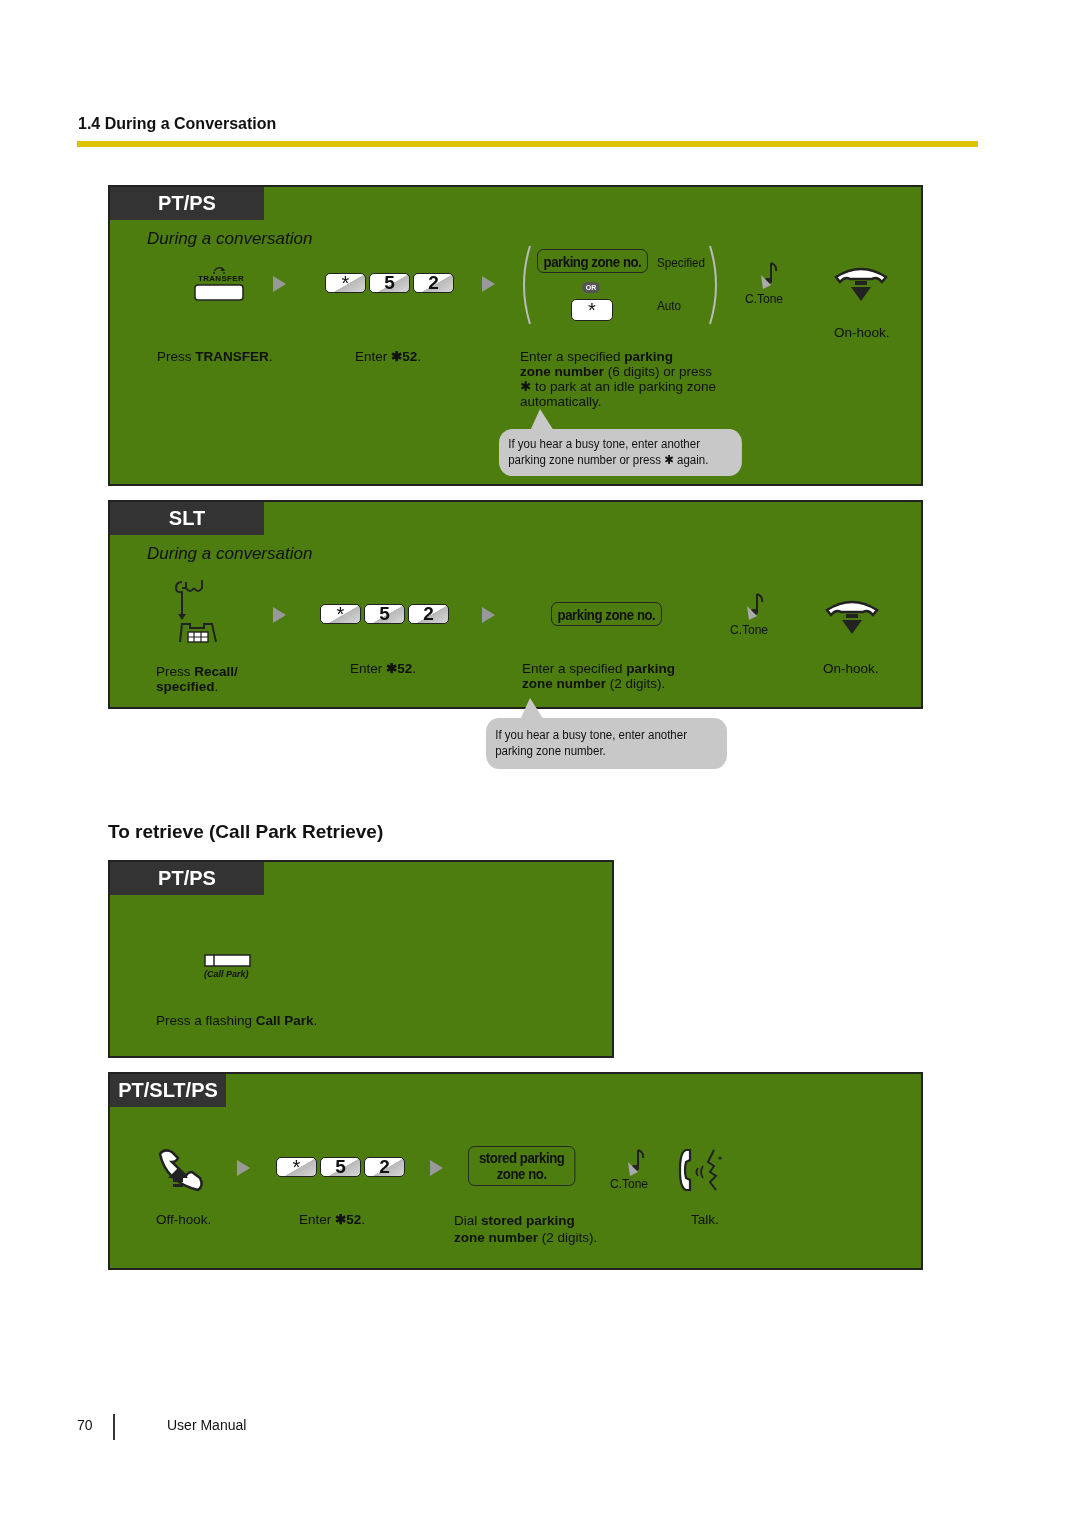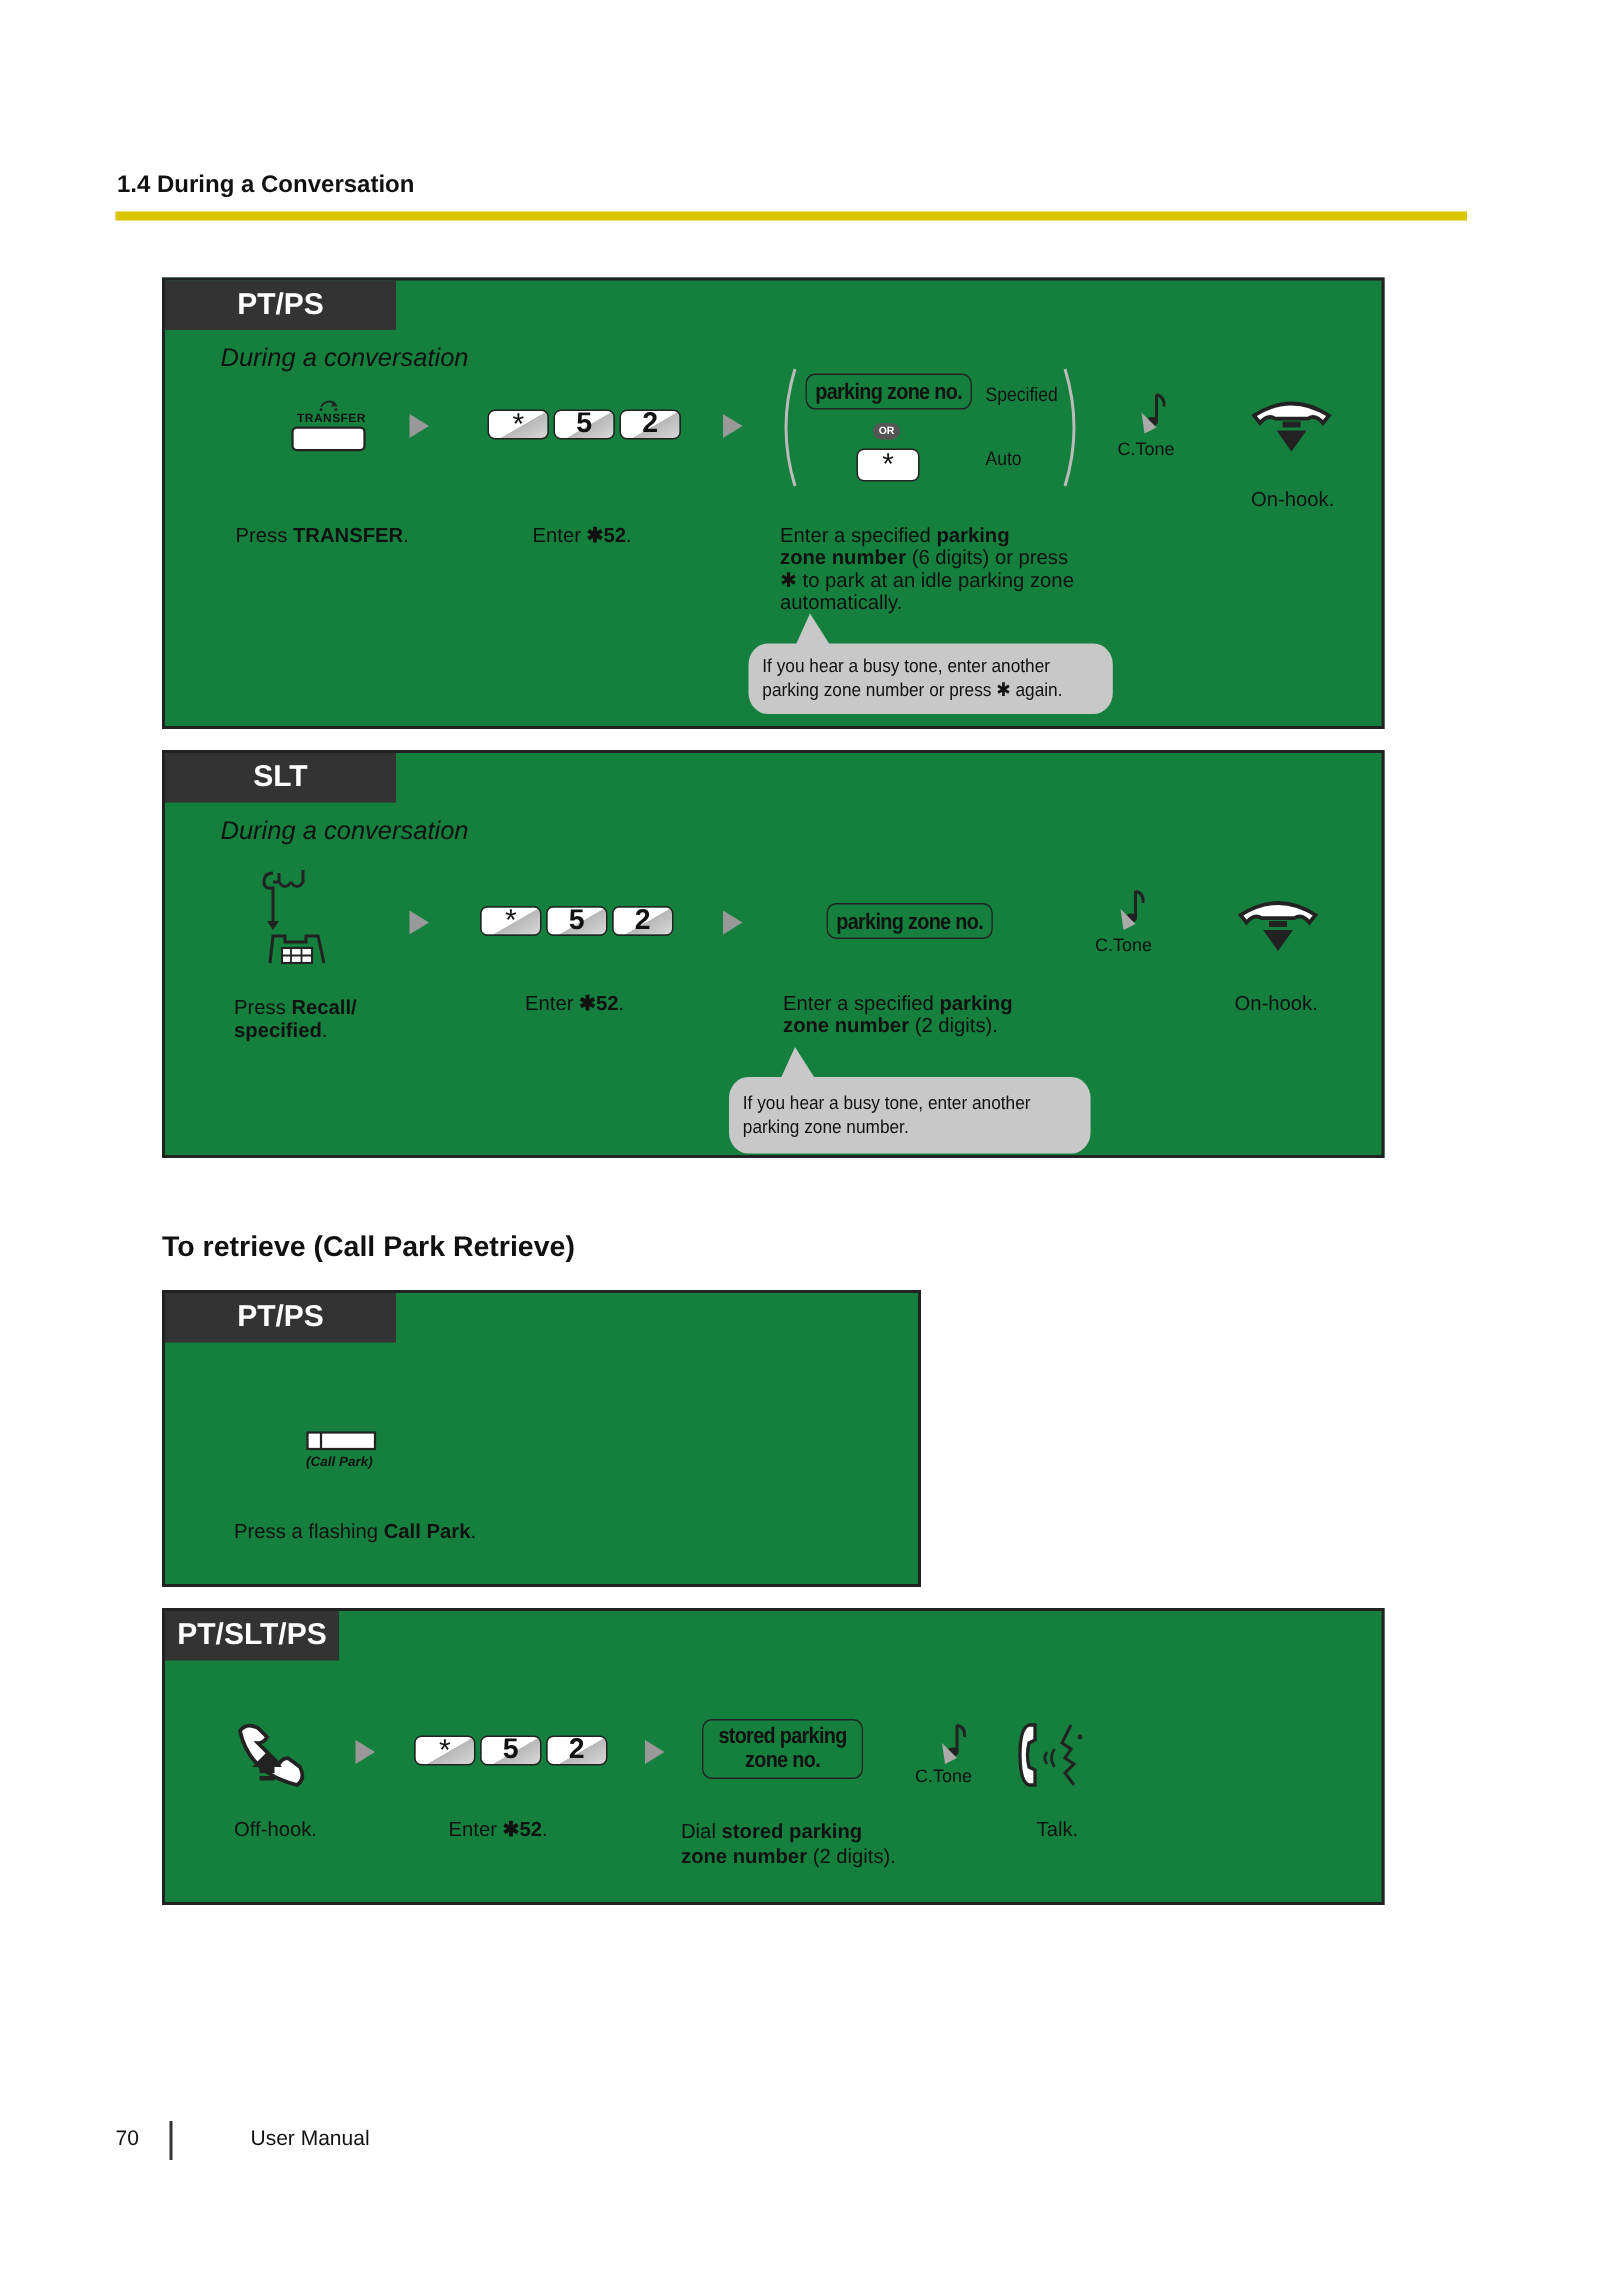--- a/index.html
+++ b/index.html
@@ -1,20 +1,20 @@
 <!DOCTYPE html>
 <html><head>
 <meta charset="utf-8">
 <style>
   html, body { margin: 0; padding: 0; background: #ffffff; }
   body { width: 1080px; height: 1528px; position: relative; font-family: "Liberation Sans", sans-serif; color: #111; overflow: hidden; }
   .abs { position: absolute; }
   .section-title { left: 78px; top: 115px; font-size: 16px; font-weight: bold; }
   .yellow-rule { left: 77px; top: 141px; width: 901px; height: 6px; background: #dcc400; }
-  .panel { position: absolute; border: 2px solid #222; background: #15803d; box-sizing: border-box; }
+  .panel { position: absolute; border: 2px solid #222; background: #4d7c0f; box-sizing: border-box; }
   .tab { position: absolute; left: 0; top: 0; height: 33px; background: #333; color: #fff; font-weight: bold; font-size: 20px; display: flex; align-items: center; justify-content: center; }
   .italic-cap { position: absolute; font-style: italic; font-size: 17px; }
   .cap { position: absolute; font-size: 13.5px; line-height: 15px; }
   .cap b { font-weight: bold; }
   .arrow { position: absolute; width: 0; height: 0; border-top: 8px solid transparent; border-bottom: 8px solid transparent; border-left: 13px solid #999; }
   .keyrow { position: absolute; display: flex; gap: 3px; }
   .key { width: 41px; height: 20px; border: 1.5px solid #222; border-radius: 5px; box-sizing: border-box; display: flex; align-items: center; justify-content: center; font-weight: bold; font-size: 19px; background: linear-gradient(150deg, #fff 0%, #fff 55%, #b8b8b8 56%, #d8d8d8 100%); }
   .key.star { font-weight: normal; font-size: 20px; }
   .pill { position: absolute; border: 1.5px solid #222; border-radius: 7px; box-sizing: border-box; display: flex; align-items: center; justify-content: center; font-weight: bold; font-family: "Liberation Sans", sans-serif; font-size: 15px; letter-spacing: -0.5px; transform: scaleX(0.88); transform-origin: left center; }
   .bubble { position: absolute; background: #c8c8c8; border-radius: 14px; font-size: 12.5px; line-height: 16px; padding: 7px 10px; box-sizing: border-box; transform: scaleX(0.92); transform-origin: left top; }
@@ -97,21 +97,21 @@
   </div>
   <div class="cap" style="left:724px; top:138px;">On-hook.</div>
 
   <div class="bubble-tail" style="left:420px; top:222px;"></div>
   <div class="bubble" style="left:389px; top:242px; width:264px; height:47px;">
     <span>If you hear a busy tone, enter another</span><br>
     <span>parking zone number or press ✱ again.</span>
   </div>
 </div>
 
-<div class="panel" style="left:108px; top:500px; width:815px; height:272px;">
+<div class="panel" style="left:108px; top:500px; width:815px; height:209px;">
   <div class="tab" style="width:154px;">SLT</div>
   <div class="italic-cap" style="left:37px; top:42px;">During a conversation</div>
 
   <svg style="left:62px; top:78px;" width="56" height="66">
     <path d="M10 2 Q4 2 4 8 Q4 13 10 12 L10 28" stroke="#222" stroke-width="2" fill="none"></path>
     <path d="M10 8 L14 8 L14 2 M14 8 Q18 14 22 8 M22 8 Q26 14 30 8 L30 0" stroke="#222" stroke-width="2" fill="none"></path>
     <path d="M10 28 L10 36" stroke="#222" stroke-width="2"></path>
     <path d="M6 34 L14 34 L10 40 Z" fill="#222"></path>
     <path d="M8 62 L10 44 L18 44 L18 48 L32 48 L32 44 L40 44 L44 62" stroke="#222" stroke-width="2" fill="none"></path>
     <rect x="16" y="52" width="20" height="10" fill="#fff" stroke="#222" stroke-width="1.4"></rect>

